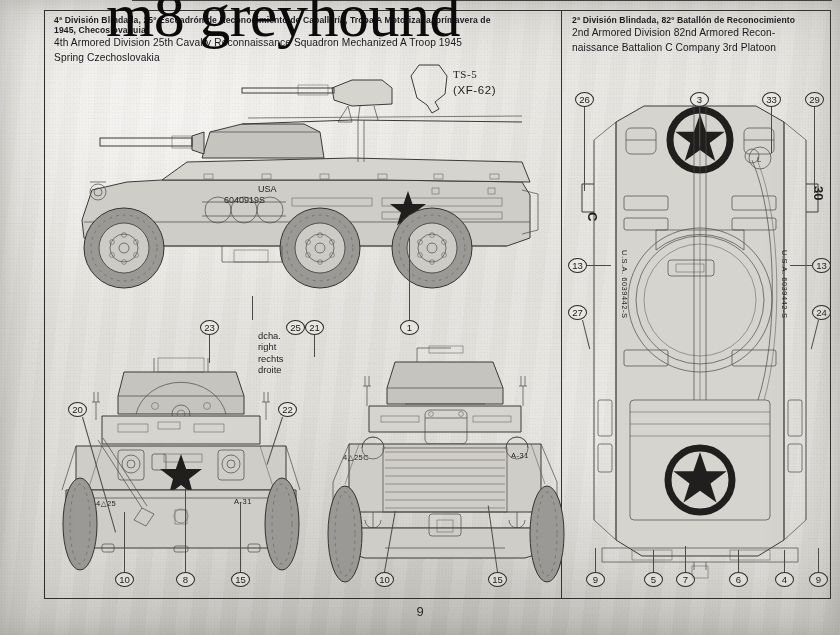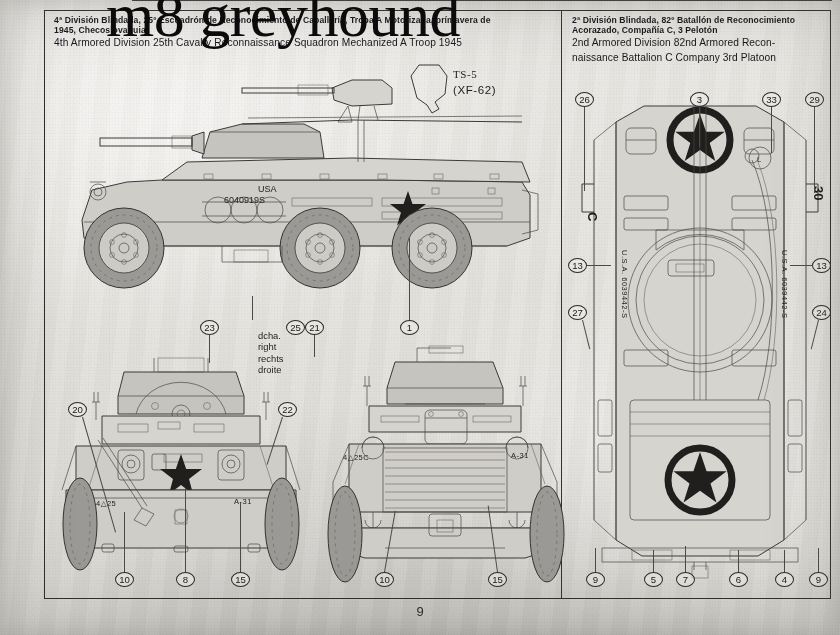--- a/index.html
+++ b/index.html
@@ -115,25 +115,25 @@
 <div id="grain"></div>
 
 <div id="page-frame"></div>
 <div id="top-rule"></div>
 <div id="divider"></div>
 
 <div class="cap" id="cap-left">
   <div class="es">4ª División Blindada, 25º Escuadrón de Reconocimiento de Caballería, Tropa A Motorizada, prímavera de</div>
   <div class="es">1945, Checoslovaquia</div>
   <div class="en">4th Armored Division 25th Cavalry Reconnaissance Squadron Mechanized A Troop 1945</div>
+  <div class="en">Spring Czechoslovakia</div>
 </div>
 
 <div class="cap" id="cap-right">
   <div class="es">2ª División Blindada, 82º Batallón de Reconocimiento</div>
-  <div class="es">Acorazado, Compañía C, 3 Pelotón</div>
   <div class="en">2nd Armored Division 82nd Armored Recon-</div>
   <div class="en">naissance Battalion C Company 3rd Platoon</div>
 </div>
 
 <div id="paint">
   <svg width="52" height="58">
     <path class="ln" d="M6 18 L14 7 L34 7 L42 18 L40 36 L30 44 L34 51 L27 55 L22 47 L12 40 Z"></path>
   </svg>
   <div class="lbl">TS-5</div>
   <div class="lbl2">(XF-62)</div>

